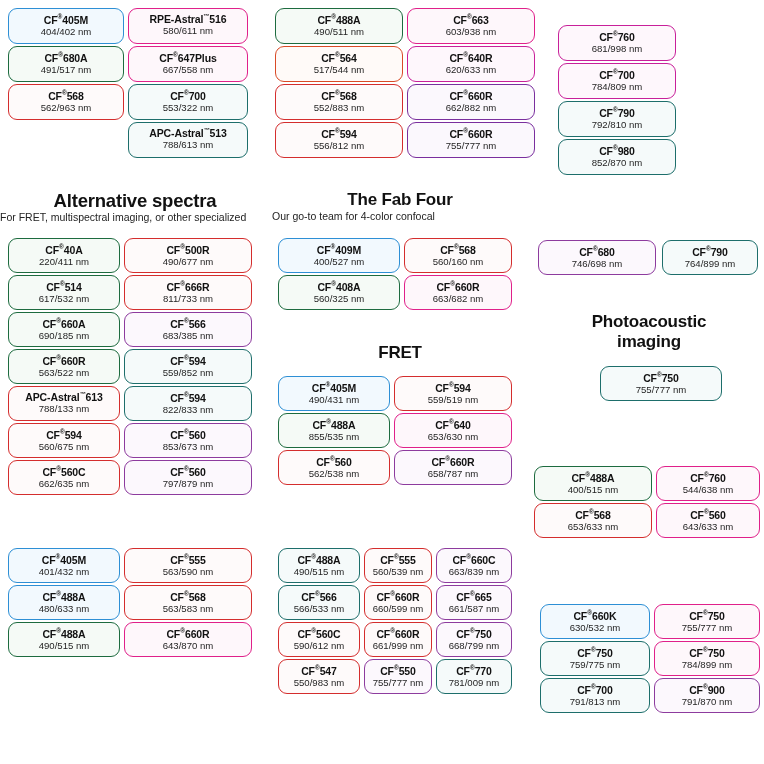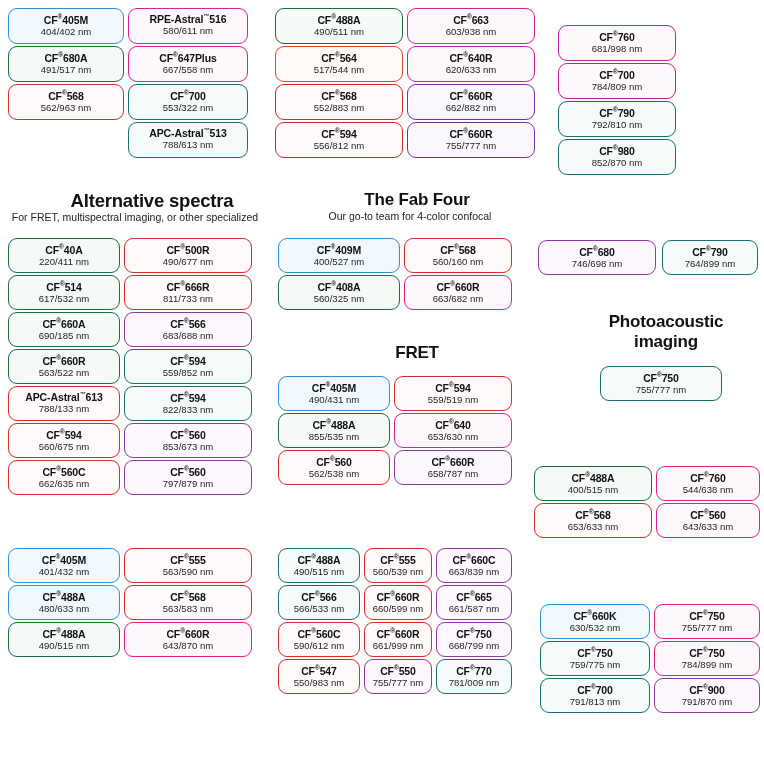--- a/index.html
+++ b/index.html
@@ -63,25 +63,23 @@
   .c-purple {border-color:#8d3b9e; background:#fcf8fd;}
   .c-violet {border-color:#7a2f9e; background:#fbf8fd;}
 
   
   .sec-title{
     position:absolute;
     text-align:center;
     font-weight:bold;
     color:#111;
     letter-spacing:-0.2px;
-    padding-left:17px;
   }
   .sec-sub{
     position:absolute;
-    text-align:center;
     font-size:10.5px;
     color:#232323;
     font-weight:normal;
   }
   .t-lg{font-size:18.5px;}
   .t-md{font-size:17px;}
 
   .grp{position:absolute;}
 </style>
 </head>
@@ -214,42 +212,42 @@
       <div class="pill c-red" style="position: absolute; left: 0px; top: 0px; width: 100%; height: 35px;">
         <span class="nm1"><span>CF</span><span class="reg">®</span><span>500R</span></span>
         <span class="nm2">490/677 nm</span>
       </div>
       <div class="pill c-red" style="position: absolute; left: 0px; top: 37px; width: 100%; height: 35px;">
         <span class="nm1"><span>CF</span><span class="reg">®</span><span>666R</span></span>
         <span class="nm2">811/733 nm</span>
       </div>
       <div class="pill c-purple" style="position: absolute; left: 0px; top: 74px; width: 100%; height: 35px;">
         <span class="nm1"><span>CF</span><span class="reg">®</span><span>566</span></span>
-        <span class="nm2">683/688 nm</span>
+        <span class="nm2">683/385 nm</span>
       </div>
       <div class="pill c-teal" style="position: absolute; left: 0px; top: 111px; width: 100%; height: 35px;">
         <span class="nm1"><span>CF</span><span class="reg">®</span><span>594</span></span>
         <span class="nm2">559/852 nm</span>
       </div>
       <div class="pill c-teal" style="position: absolute; left: 0px; top: 148px; width: 100%; height: 35px;">
         <span class="nm1"><span>CF</span><span class="reg">®</span><span>594</span></span>
         <span class="nm2">822/833 nm</span>
       </div>
       <div class="pill c-purple" style="position: absolute; left: 0px; top: 185px; width: 100%; height: 35px;">
         <span class="nm1"><span>CF</span><span class="reg">®</span><span>560</span></span>
         <span class="nm2">853/673 nm</span>
       </div>
       <div class="pill c-purple" style="position: absolute; left: 0px; top: 222px; width: 100%; height: 35px;">
         <span class="nm1"><span>CF</span><span class="reg">®</span><span>560</span></span>
         <span class="nm2">797/879 nm</span>
       </div>
     </div>
 
   <div class="sec-title t-md" style="left:270px;top:190px;width:260px;">The Fab Four</div>
-  <div class="sec-sub" style="left:280px;top:210px;width:260px;">Our go-to team for 4-color confocal</div>
+  <div class="sec-sub" style="left:272px;top:210px;width:260px;">Our go-to team for 4-color confocal</div>
   <div class="grp" style="left: 278px; top: 238px; width: 122px; height: 74px;">
       <div class="pill c-blue" style="position: absolute; left: 0px; top: 0px; width: 100%; height: 35px;">
         <span class="nm1"><span>CF</span><span class="reg">®</span><span>409M</span></span>
         <span class="nm2">400/527 nm</span>
       </div>
       <div class="pill c-green" style="position: absolute; left: 0px; top: 37px; width: 100%; height: 35px;">
         <span class="nm1"><span>CF</span><span class="reg">®</span><span>408A</span></span>
         <span class="nm2">560/325 nm</span>
       </div>
     </div>

